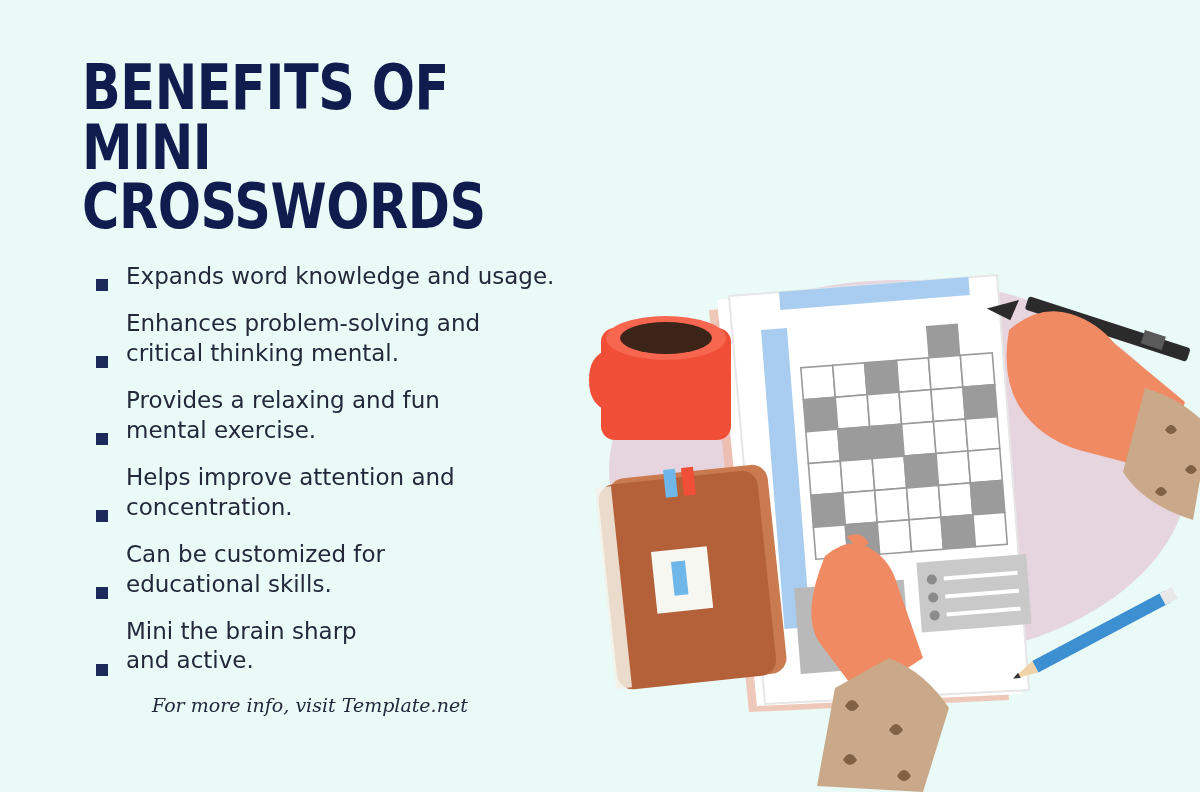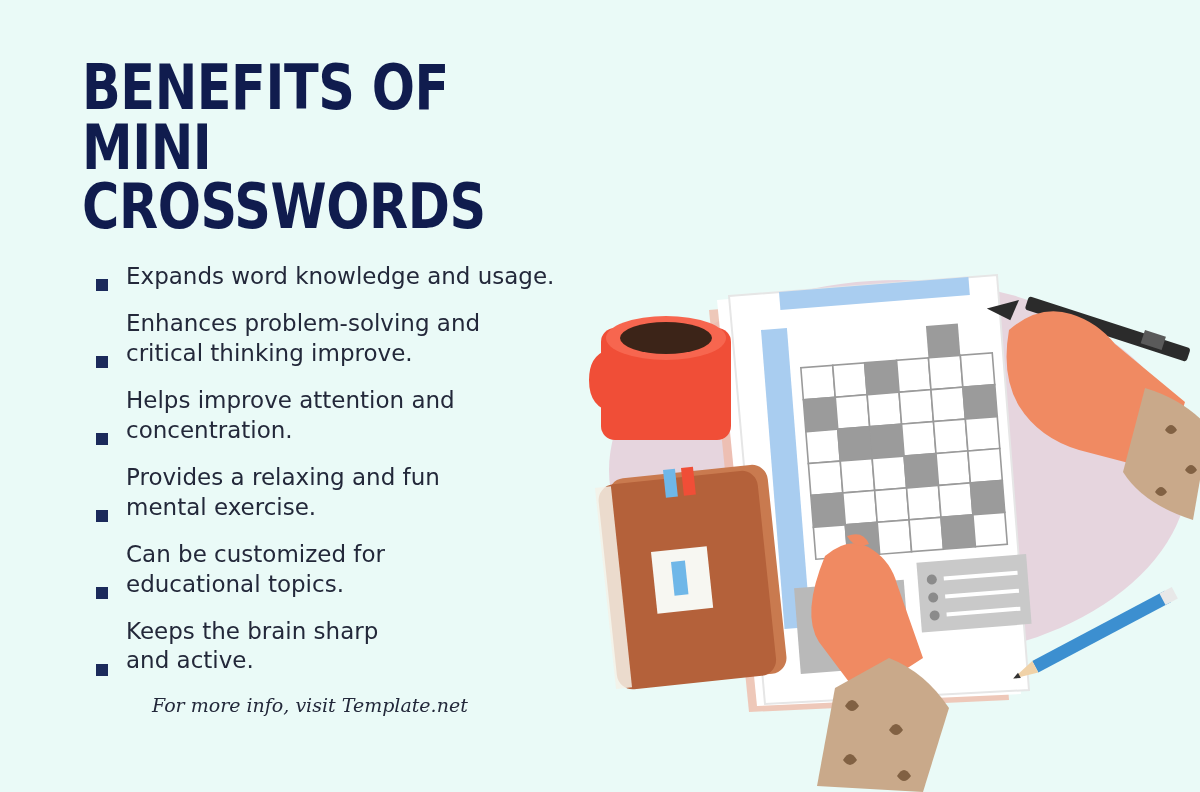--- a/index.html
+++ b/index.html
@@ -98,40 +98,40 @@
 Crosswords</div>
 
   <div class="bullets">
     <div class="bullet-row">
       <span class="bullet-mark"></span>
       <span class="bullet-text">Expands word knowledge and usage.</span>
     </div>
     <div class="bullet-row">
       <span class="bullet-mark"></span>
       <span class="bullet-text">Enhances problem-solving and
-critical thinking improve.</span>
+critical thinking mental.</span>
+    </div>
+    <div class="bullet-row">
+      <span class="bullet-mark"></span>
+      <span class="bullet-text">Provides a relaxing and fun
+mental exercise.</span>
     </div>
     <div class="bullet-row">
       <span class="bullet-mark"></span>
       <span class="bullet-text">Helps improve attention and
 concentration.</span>
     </div>
     <div class="bullet-row">
       <span class="bullet-mark"></span>
-      <span class="bullet-text">Provides a relaxing and fun
-mental exercise.</span>
-    </div>
-    <div class="bullet-row">
-      <span class="bullet-mark"></span>
       <span class="bullet-text">Can be customized for
-educational topics.</span>
-    </div>
-    <div class="bullet-row">
-      <span class="bullet-mark"></span>
-      <span class="bullet-text">Keeps the brain sharp
+educational skills.</span>
+    </div>
+    <div class="bullet-row">
+      <span class="bullet-mark"></span>
+      <span class="bullet-text">Mini the brain sharp
 and active.</span>
     </div>
   </div>
 
   <div class="footer">For more info, visit Template.net</div>
 
   <svg class="illustration" viewBox="0 0 620 792">
 
     <ellipse cx="310" cy="470" rx="290" ry="190" fill="#e6d5de"></ellipse>
 

